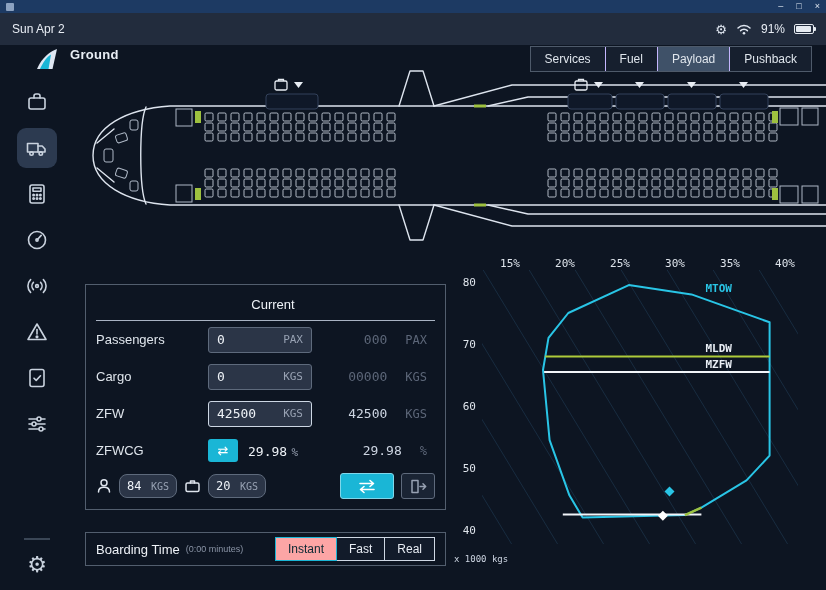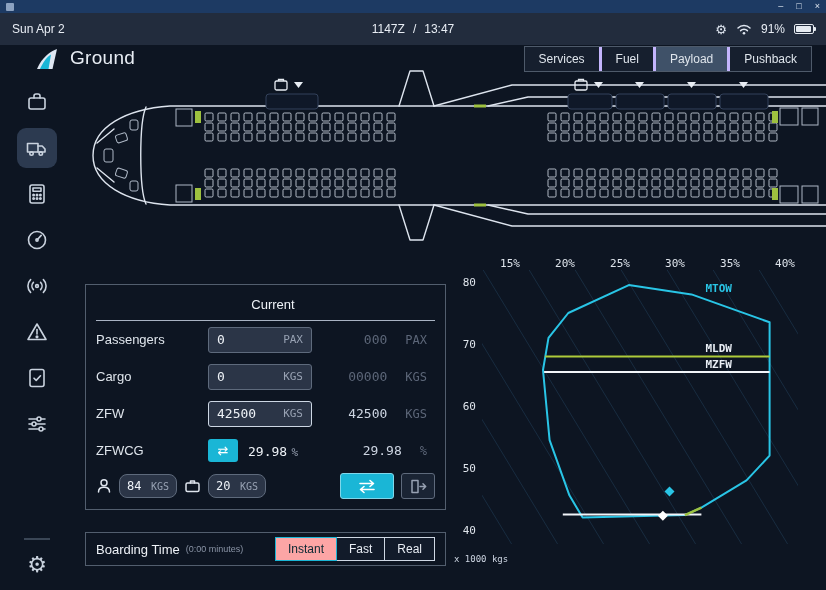--- a/index.html
+++ b/index.html
@@ -25,23 +25,23 @@
   
   .nav{position:absolute;left:0;top:38px;bottom:0;width:74px;display:flex;flex-direction:column;align-items:center;padding:44px 0 14px;gap:6px}
   .nav-item{width:40px;height:40px;display:flex;align-items:center;justify-content:center;background:transparent;border:none;border-radius:9px;cursor:pointer}
   .nav-item.active{background:#2c3a50}
   .nav-item svg{stroke:#c9d2de;fill:none;stroke-width:1.6;stroke-linecap:round;stroke-linejoin:round}
   .nav-divider{width:26px;border-top:2px solid #3a4656;margin-top:auto;margin-bottom:8px}
   .nav-gear{font-family:"DejaVu Sans",sans-serif;font-size:22px;color:#c9d2de;background:none;border:none;cursor:pointer;line-height:1}
 
   
   .logo{position:absolute;left:34px;top:46px}
-  .page-title{position:absolute;left:70px;top:47px;font-size:19px;font-weight:400;letter-spacing:.3px}
+  .page-title{position:absolute;left:70px;top:47px;font-size:13px;font-weight:700;letter-spacing:.3px}
   .tabbar{position:absolute;right:14px;top:46px;display:flex;border:1px solid #4e5a6a;background:#161f2e;z-index:10}
-  .tab{padding:0 14px;height:24px;line-height:24px;font-size:12px;color:#dfe5ec;border-left:3px solid #c4b5fd;cursor:pointer;background:transparent;border-top:none;border-bottom:none;border-right:none;font-family:"Liberation Sans",sans-serif}
+  .tab{padding:0 14px;height:24px;line-height:24px;font-size:12px;color:#dfe5ec;border-left:1px solid #c4b5fd;cursor:pointer;background:transparent;border-top:none;border-bottom:none;border-right:none;font-family:"Liberation Sans",sans-serif}
   .tab:first-child{border-left:none}
   .tab.active{background:#3f5168}
 
   
   .aircraft{position:absolute;left:60px;top:64px;width:766px;height:184px}
   .aircraft .line{stroke:#dde4ee;stroke-width:1.4;fill:none;stroke-linecap:round;stroke-linejoin:round}
   .aircraft .thin{stroke:#aeb8c6;stroke-width:1;fill:none}
   .aircraft .slot{fill:#0f1828;stroke:#33415a;stroke-width:1}
   .aircraft .wid{cursor:pointer}
 
@@ -92,23 +92,20 @@
     <div class="app-icon"></div>
     <div class="win-controls">
       <span>–</span>
       <span>□</span>
       <span>×</span>
     </div>
   </div>
 
   <div class="statusbar">
     <span>Sun Apr 2</span>
-    <div class="sb-center">
-      <span>1147Z</span><span>/</span><span>13:47</span>
-    </div>
     <div class="sb-right">
       <span class="gear-glyph">⚙</span>
       <svg width="16" height="12" viewBox="0 0 16 12">
         <path d="M2 5a8.5 8.5 0 0 1 12 0" stroke="#dfe6f0" stroke-width="1.5" fill="none" stroke-linecap="round"></path>
         <path d="M4.6 7.6a4.8 4.8 0 0 1 6.8 0" stroke="#dfe6f0" stroke-width="1.5" fill="none" stroke-linecap="round"></path>
         <circle cx="8" cy="10.2" r="1.3" fill="#dfe6f0"></circle>
       </svg>
       <span>91%</span>
       <span class="battery">
           <i></i>

